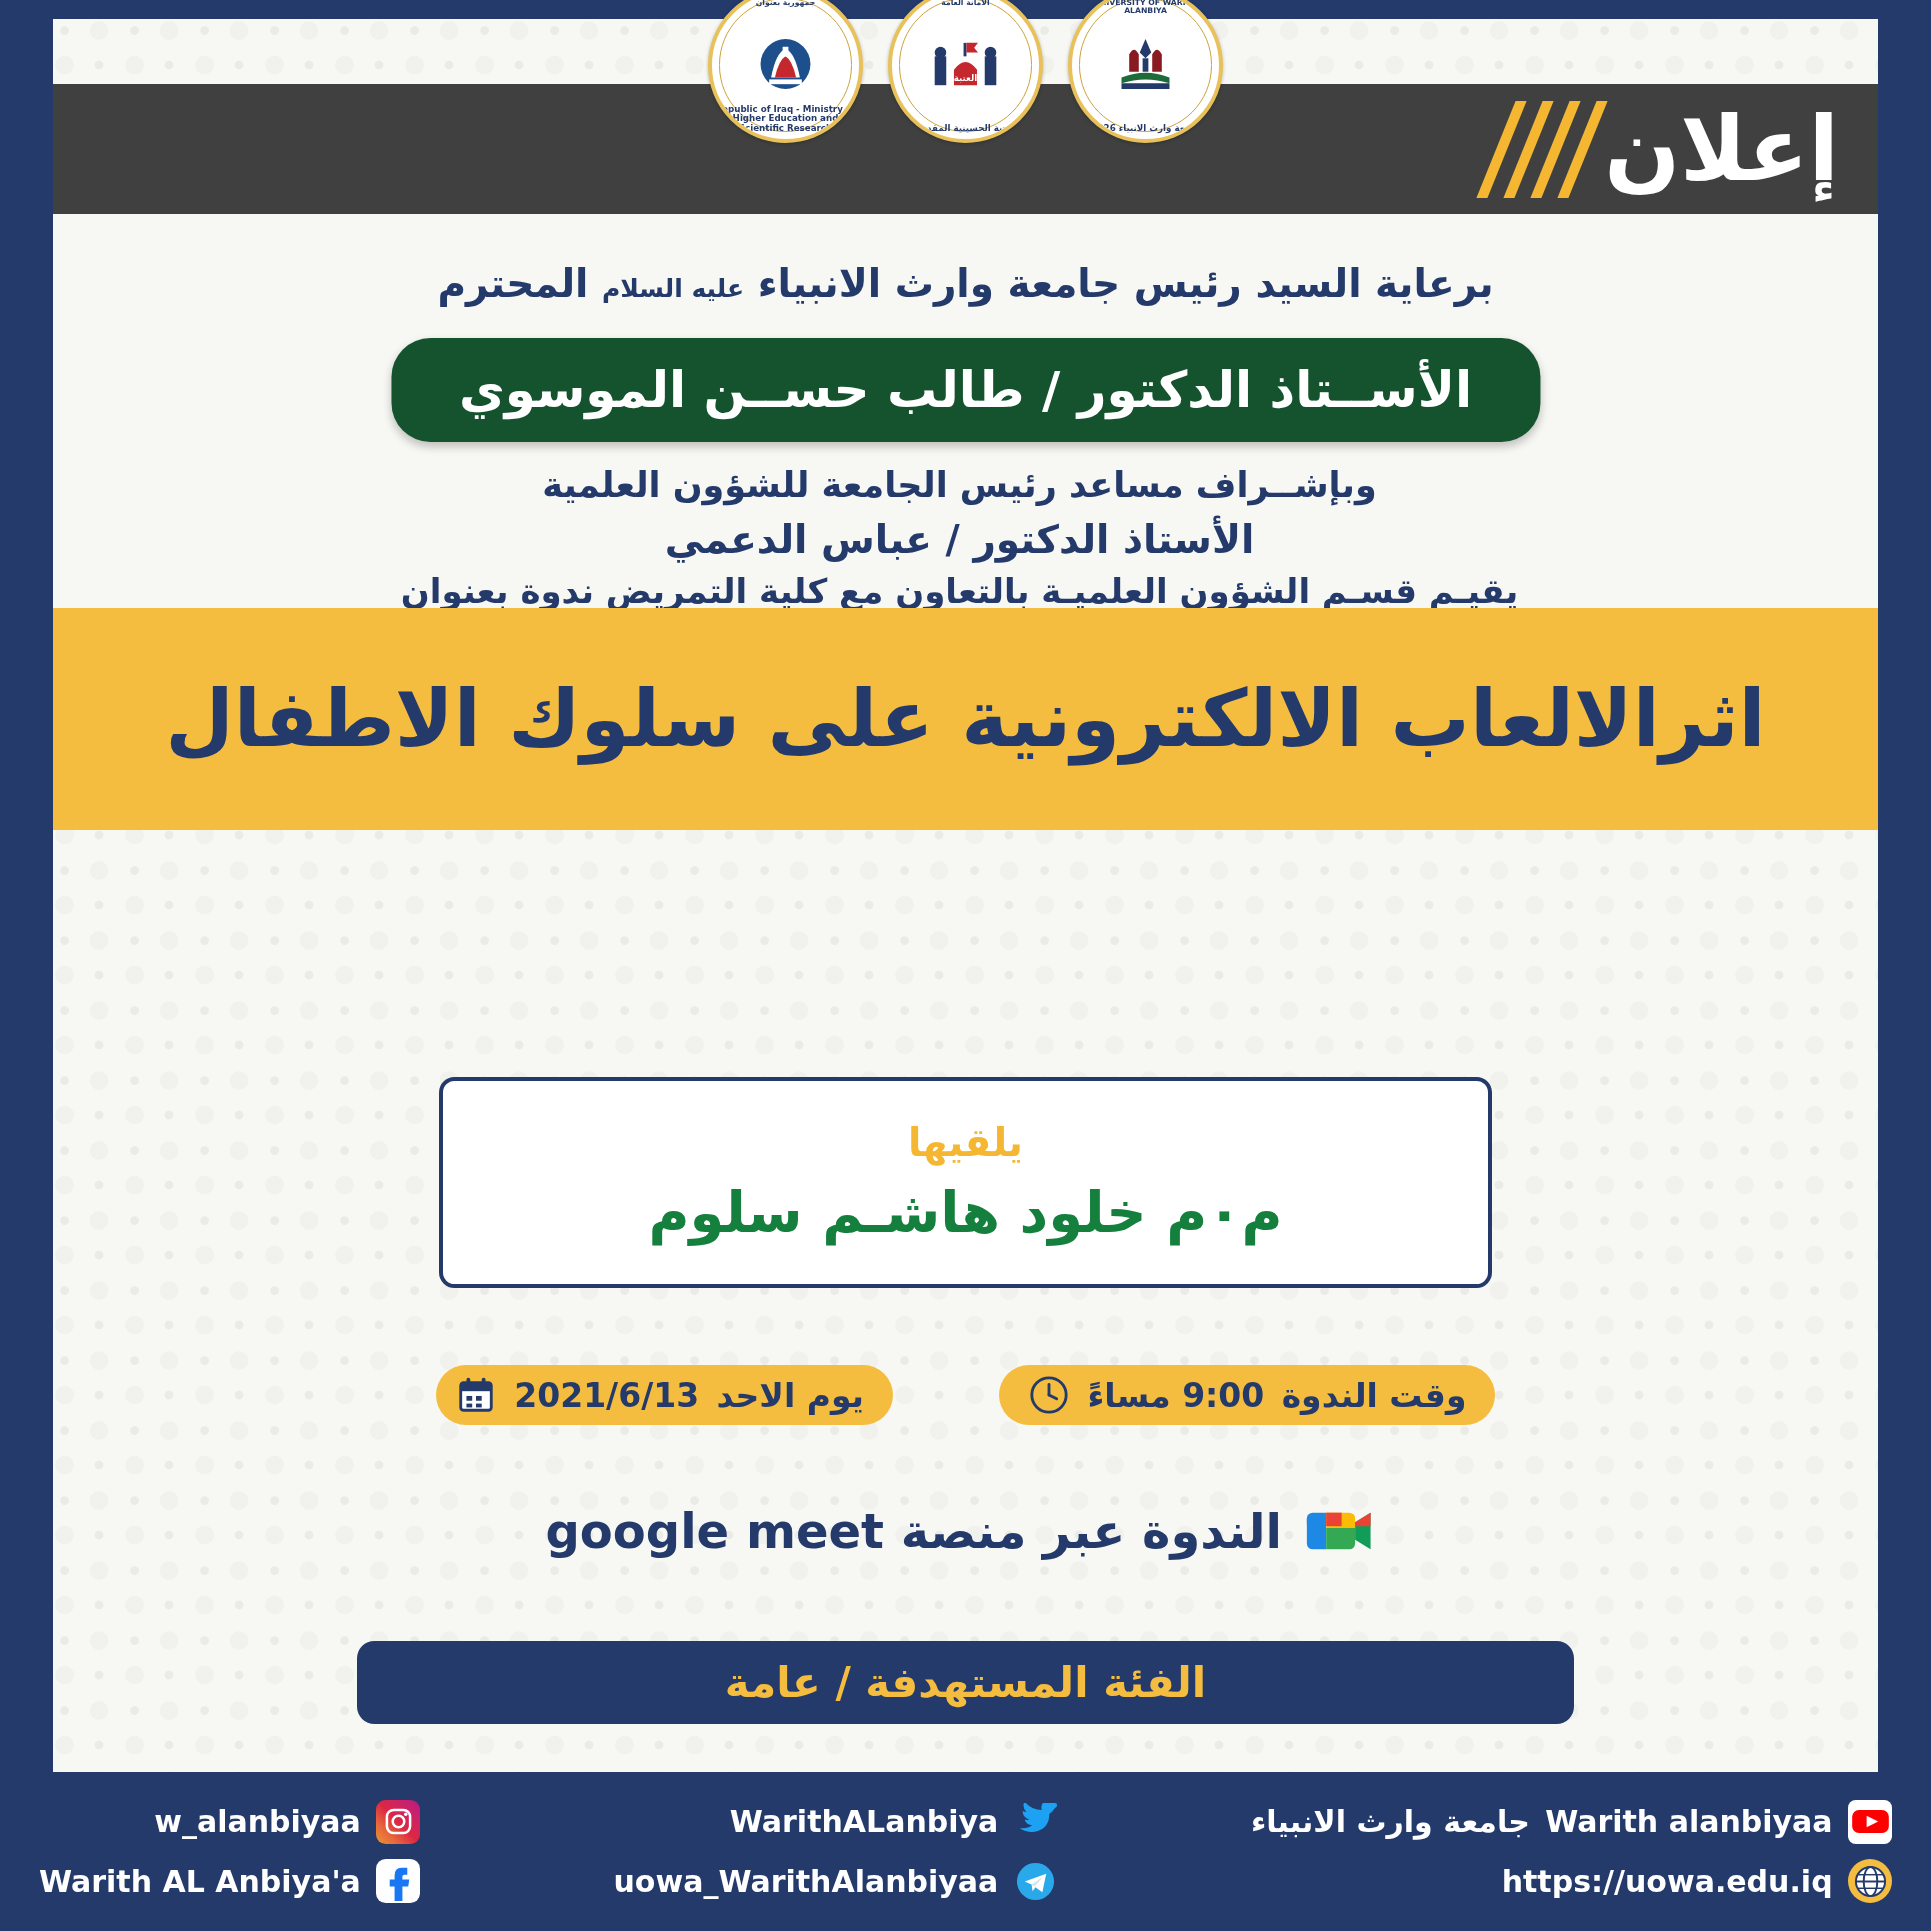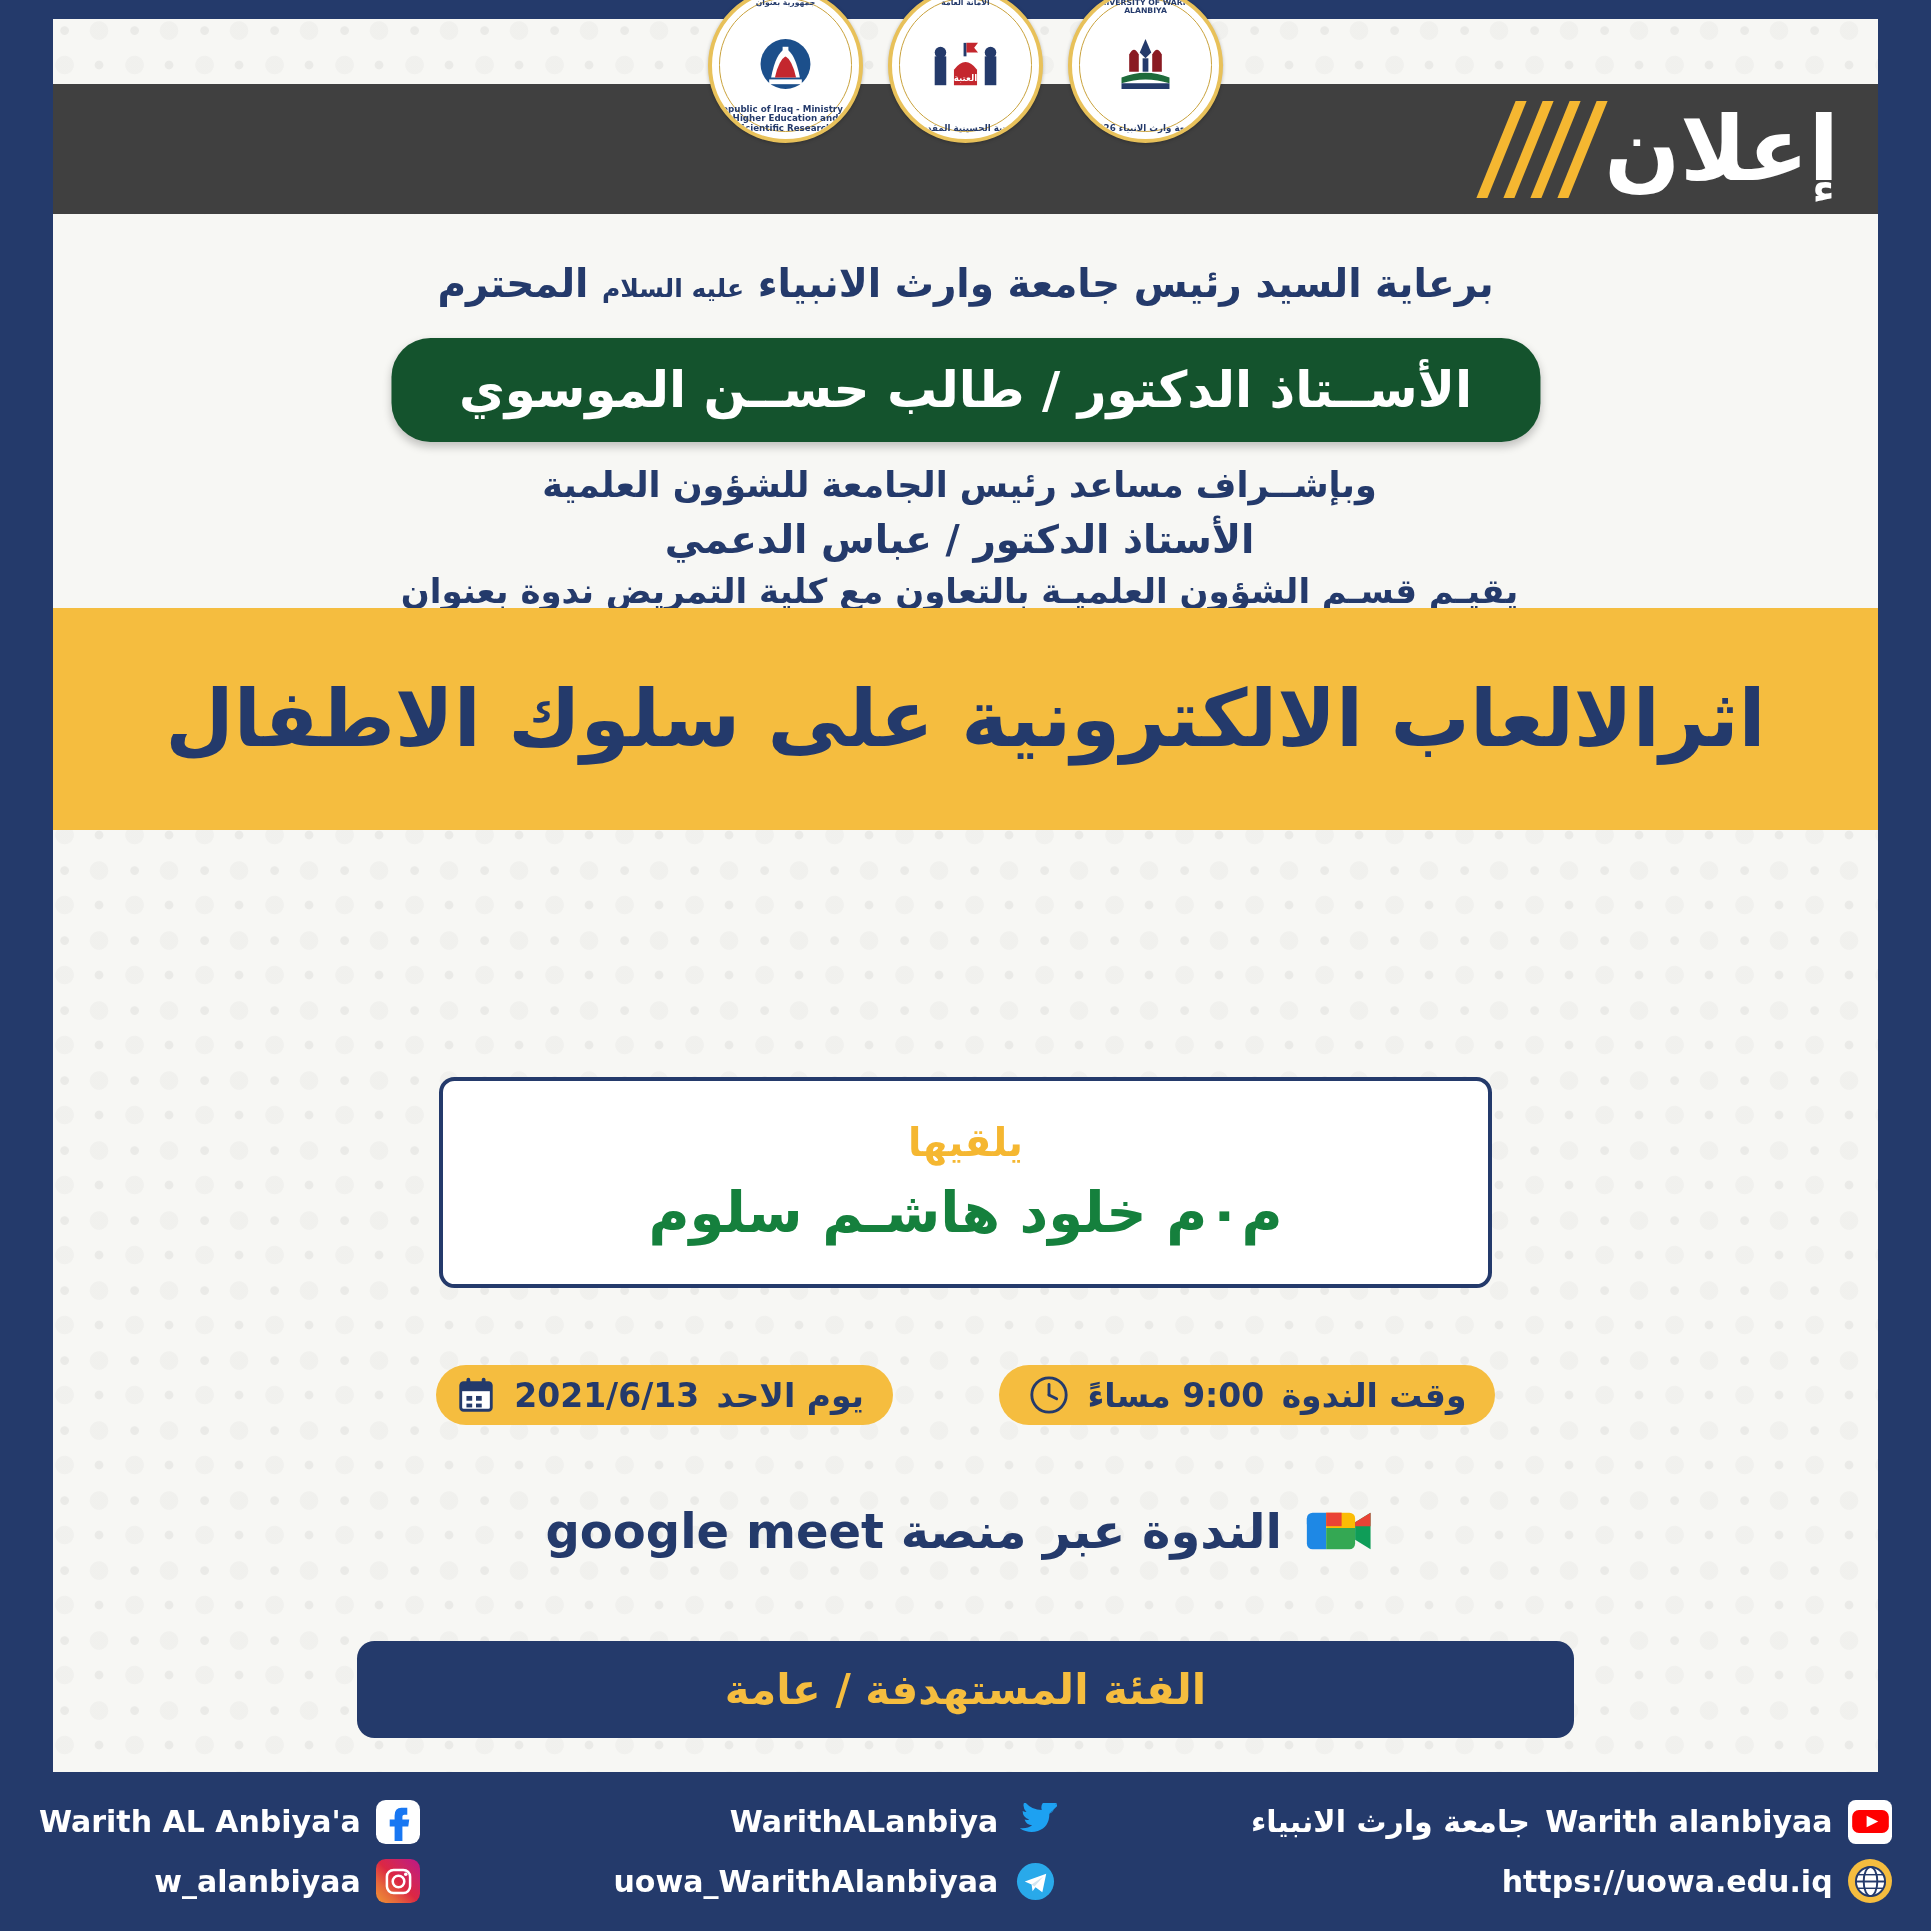--- a/index.html
+++ b/index.html
@@ -153,21 +153,21 @@
     position:absolute;left:0;right:0;top:1487px;height:87px;
     display:flex;align-items:center;justify-content:center;gap:7px;
   }
   .platform .ptxt{
     font-size:48px;font-weight:bold;color:#243a6b;white-space:nowrap;
   }
   .meet-icon{width:83px;height:64px;position:relative;margin-left:13.5px;}
 
   
   .audience{
-    position:absolute;left:357px;right:357px;top:1641px;height:97px;
+    position:absolute;left:357px;right:357px;top:1641px;height:83px;
     background:#243a6b;border-radius:17.4px;
     display:flex;align-items:center;justify-content:center;
   }
   .audience .a{
     font-size:42px;font-weight:bold;color:#f5bd3f;
   }
 
   
   .footer{
     position:absolute;left:0;right:0;bottom:0;height:159px;background:#243a6b;
@@ -392,37 +392,37 @@
               <path d="M10 21 l22 -8 -4 19 -7 -5 -3 4 -1 -7 z" fill="#ffffff"></path>
               <path d="M17 24 l12 -8 -9 10 z" fill="#d2e5f1"></path>
             </svg>
           </span>
           <span class="txt">uowa_WarithAlanbiyaa</span>
         </div>
       </div>
 
       <div class="fcol">
         <div class="frow">
-          <span class="sicon fb">
-            <svg width="41" height="41" viewBox="0 0 42 42">
-              <rect x="2" y="2" width="38" height="38" rx="6" fill="#ffffff"></rect>
-              <path d="M25 14 h5 v-7 h-6 q-7 0 -7 8 v4 h-5 v7 h5 v15 h8 v-15 h6 l1 -7 h-7 v-3 q0 -2 2 -2 z" fill="#1877f2"></path>
-            </svg>
-          </span>
-          <span class="txt">Warith AL Anbiya'a</span>
-        </div>
-        <div class="frow">
           <span class="sicon ig">
             <svg width="29" height="29" viewBox="0 0 30 30">
               <rect x="3" y="3" width="24" height="24" rx="7" fill="none" stroke="#ffffff" stroke-width="2.6"></rect>
               <circle cx="15" cy="15" r="6" fill="none" stroke="#ffffff" stroke-width="2.6"></circle>
               <circle cx="22.5" cy="7.5" r="1.8" fill="#ffffff"></circle>
             </svg>
           </span>
           <span class="txt">w_alanbiyaa</span>
         </div>
+        <div class="frow">
+          <span class="sicon fb">
+            <svg width="41" height="41" viewBox="0 0 42 42">
+              <rect x="2" y="2" width="38" height="38" rx="6" fill="#ffffff"></rect>
+              <path d="M25 14 h5 v-7 h-6 q-7 0 -7 8 v4 h-5 v7 h5 v15 h8 v-15 h6 l1 -7 h-7 v-3 q0 -2 2 -2 z" fill="#1877f2"></path>
+            </svg>
+          </span>
+          <span class="txt">Warith AL Anbiya'a</span>
+        </div>
       </div>
 
     </div>
   </div>
 
 </div>
 
 
 </body></html>

